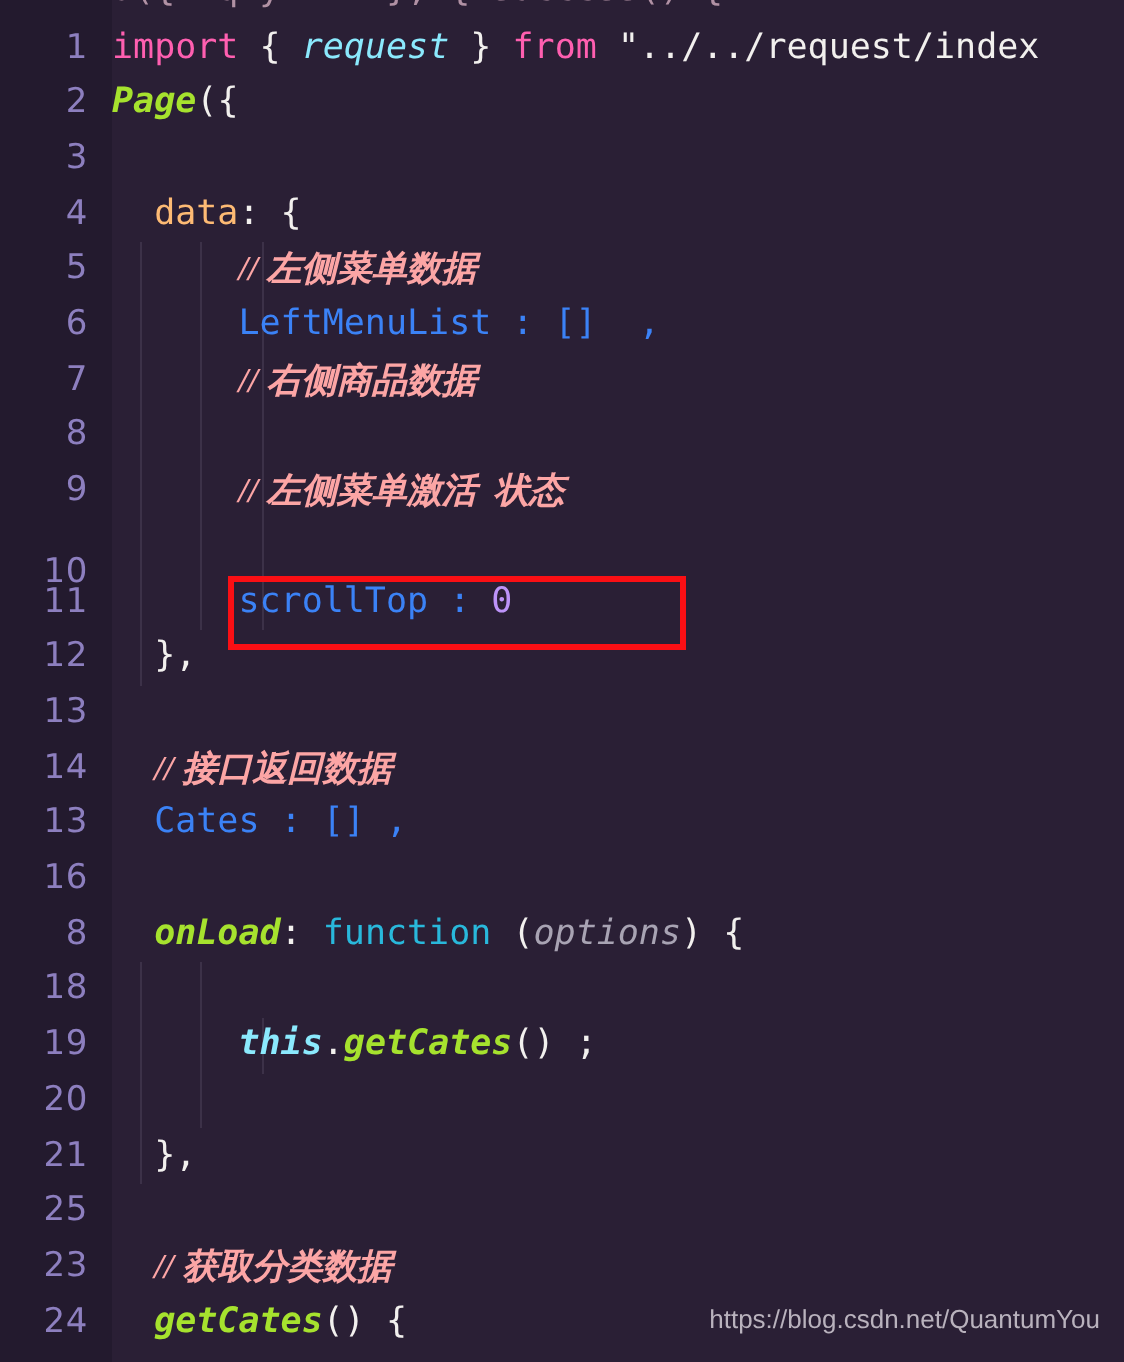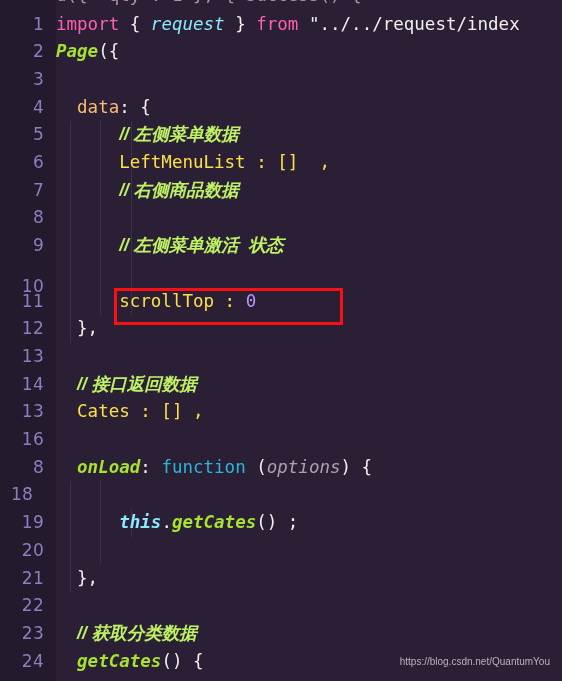--- a/index.html
+++ b/index.html
@@ -61,25 +61,25 @@
   .indent-guide {
     position: absolute;
     width: 1px;
     background: #3c3148;
   }
 
   
   .tok-keyword  { color: #ff5fb0; }
   .tok-import   { color: #ff5fb0; }
   .tok-var      { color: #8be9fd; font-style: italic; }
-  .tok-plain    { color: #fde047; }
+  .tok-plain    { color: #3b82f6; }
   .tok-string   { color: #f2f0ee; }
   .tok-func     { color: #a6e22e; font-style: italic; font-weight: bold; }
-  .tok-comment  { color: #bef264; font-style: italic;
-                  font-family: Liberation Sans, sans-serif; font-weight: bold; }
+  .tok-comment  { color: #fca5a5; font-style: italic;
+                  font-family: Liberation Serif, serif; font-weight: bold; }
   .tok-number   { color: #bd93f9; }
   .tok-builtin  { color: #29b8db; }
   .tok-param    { color: #a8a3b3; font-style: italic; }
   .tok-this     { color: #8be9fd; font-style: italic; font-weight: bold; }
   .tok-prop     { color: #fdba74; }
   .tok-punc     { color: #f2f0ee; }
 
   
   .top-sliver {
     position: absolute;
@@ -103,21 +103,21 @@
     border: 3px solid #fa0f14;
     box-sizing: border-box;
     pointer-events: none;
   }
 
   
   .watermark {
     position: absolute;
     right: 12px;
     bottom: 14px;
-    font-size: 10px;
+    font-size: 13px;
     color: #b9b2bd;
     font-family: "Liberation Sans", sans-serif;
     white-space: nowrap;
   }
 </style>
 </head>
 <body>
 
 <div id="screen">
 
@@ -132,25 +132,25 @@
       <div class="gutter-line" style="top: 204.4px;">8</div>
       <div class="gutter-line" style="top: 232.1px;">9</div>
       <div class="gutter-line" style="top: 273px;">10</div>
       <div class="gutter-line" style="top: 287.5px;">11</div>
       <div class="gutter-line" style="top: 315.2px;">12</div>
       <div class="gutter-line" style="top: 342.9px;">13</div>
       <div class="gutter-line" style="top: 370.6px;">14</div>
       <div class="gutter-line" style="top: 398.3px;">13</div>
       <div class="gutter-line" style="top: 426px;">16</div>
       <div class="gutter-line" style="top: 453.7px;">8</div>
-      <div class="gutter-line" style="top: 481.4px; text-align: center;">18</div>
+      <div class="gutter-line" style="top: 481.4px;">18</div>
       <div class="gutter-line" style="top: 509.1px;">19</div>
       <div class="gutter-line" style="top: 536.8px;">20</div>
       <div class="gutter-line" style="top: 564.5px;">21</div>
-      <div class="gutter-line" style="top: 592.2px;">22</div>
+      <div class="gutter-line" style="top: 592.2px;">25</div>
       <div class="gutter-line" style="top: 619.9px;">23</div>
       <div class="gutter-line" style="top: 647.6px;">24</div>
     </div>
 
   <div class="code" id="code">
       <div class="indent-guide" style="left: 14px; top: 121.3px; height: 221.6px;"></div>
       <div class="indent-guide" style="left: 44px; top: 121.3px; height: 193.9px;"></div>
       <div class="indent-guide" style="left: 75px; top: 121.3px; height: 193.9px;"></div>
       <div class="indent-guide" style="left: 14px; top: 481.4px; height: 110.8px;"></div>
       <div class="indent-guide" style="left: 44px; top: 481.4px; height: 83.1px;"></div>

